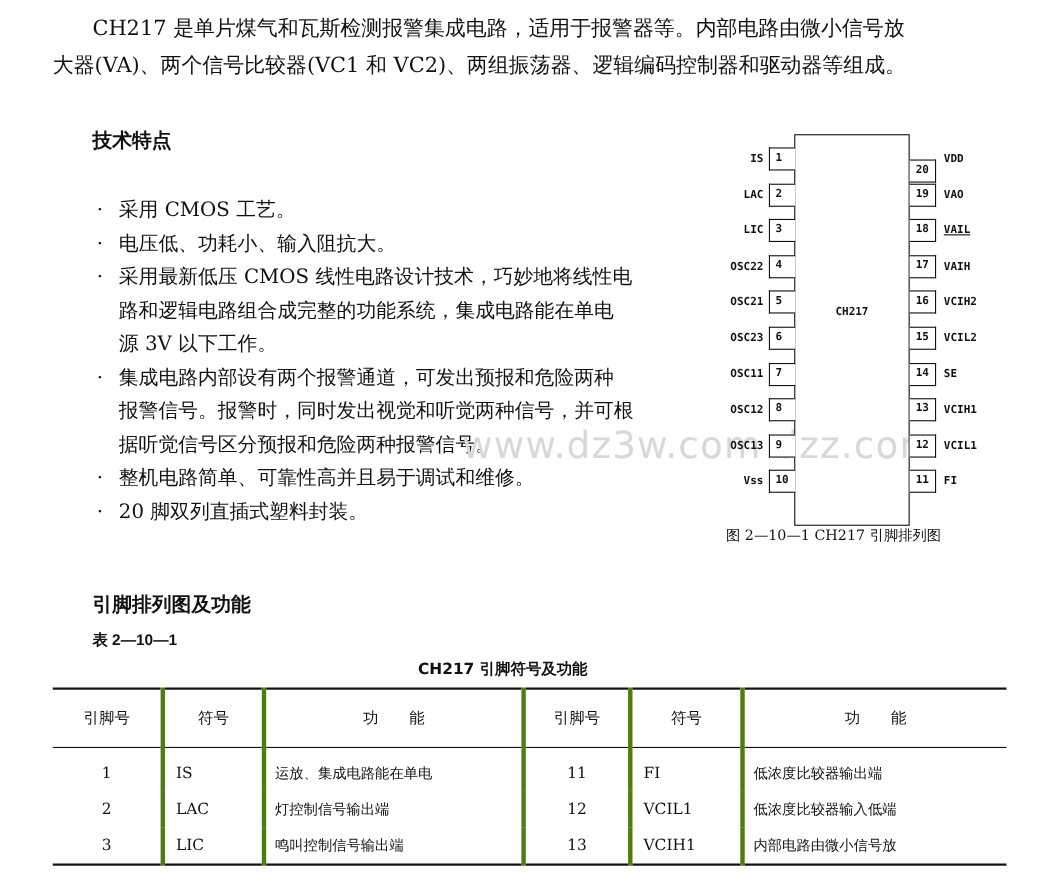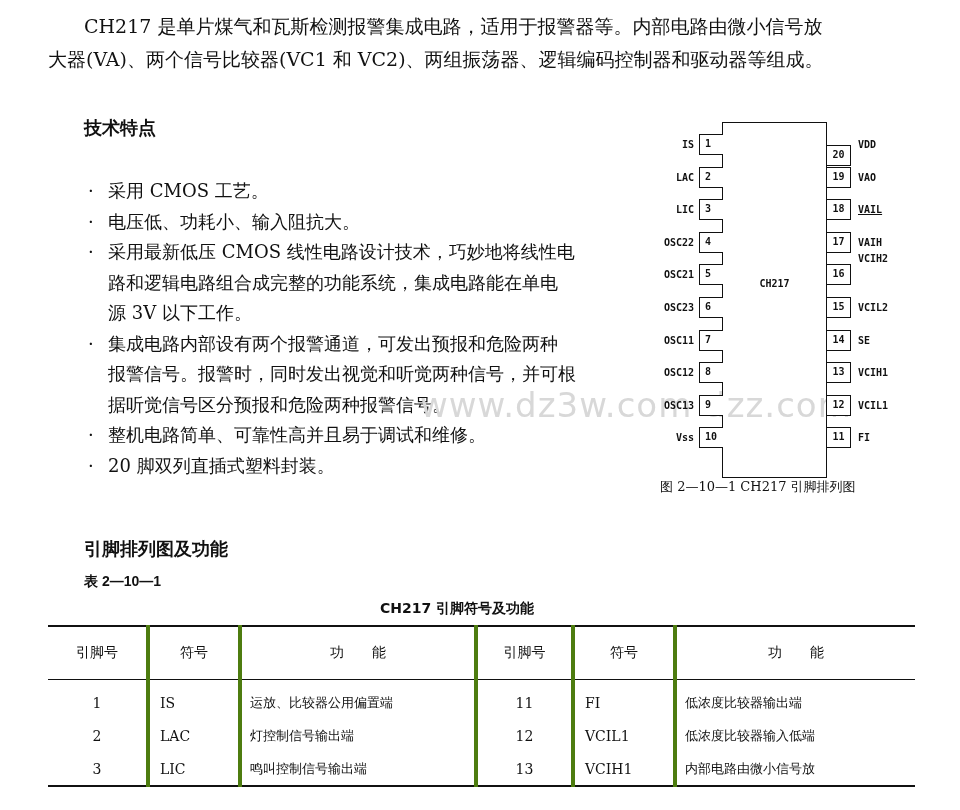--- a/index.html
+++ b/index.html
@@ -113,21 +113,21 @@
   <div id="right-pins">
       <div class="pin r" style="top: 134px; margin-top: 11px;">20</div>
       <div class="pname r" style="top: 134px;">VDD</div>
       <div class="pin r" style="top: 167px;">19</div>
       <div class="pname r" style="top: 167px;">VAO</div>
       <div class="pin r" style="top: 199px;">18</div>
       <div class="pname r" style="top: 199px; text-decoration: underline;">VAIL</div>
       <div class="pin r" style="top: 232px;">17</div>
       <div class="pname r" style="top: 232px;">VAIH</div>
       <div class="pin r" style="top: 264px;">16</div>
-      <div class="pname r" style="top: 248px;">VCIH2</div>
+      <div class="pname r" style="top: 264px;">VCIH2</div>
       <div class="pin r" style="top: 297px;">15</div>
       <div class="pname r" style="top: 297px;">VCIL2</div>
       <div class="pin r" style="top: 330px;">14</div>
       <div class="pname r" style="top: 330px;">SE</div>
       <div class="pin r" style="top: 362px;">13</div>
       <div class="pname r" style="top: 362px;">VCIH1</div>
       <div class="pin r" style="top: 395px;">12</div>
       <div class="pname r" style="top: 395px;">VCIL1</div>
       <div class="pin r" style="top: 427px;">11</div>
       <div class="pname r" style="top: 427px;">FI</div>
@@ -156,21 +156,21 @@
       <th class="dbl">功　　能</th>
       <th>引脚号</th>
       <th>符号</th>
       <th>功　　能</th>
     </tr>
   </thead>
   <tbody>
     <tr class="first">
       <td class="c-num">1</td>
       <td class="c-sym">IS</td>
-      <td class="c-fn dbl">运放、比较器公用偏置端</td>
+      <td class="c-fn dbl">运放、集成电路能在单电</td>
       <td class="c-num">11</td>
       <td class="c-sym">FI</td>
       <td class="c-fn">低浓度比较器输出端</td>
     </tr>
     <tr>
       <td class="c-num">2</td>
       <td class="c-sym">LAC</td>
       <td class="c-fn dbl">灯控制信号输出端</td>
       <td class="c-num">12</td>
       <td class="c-sym">VCIL1</td>

